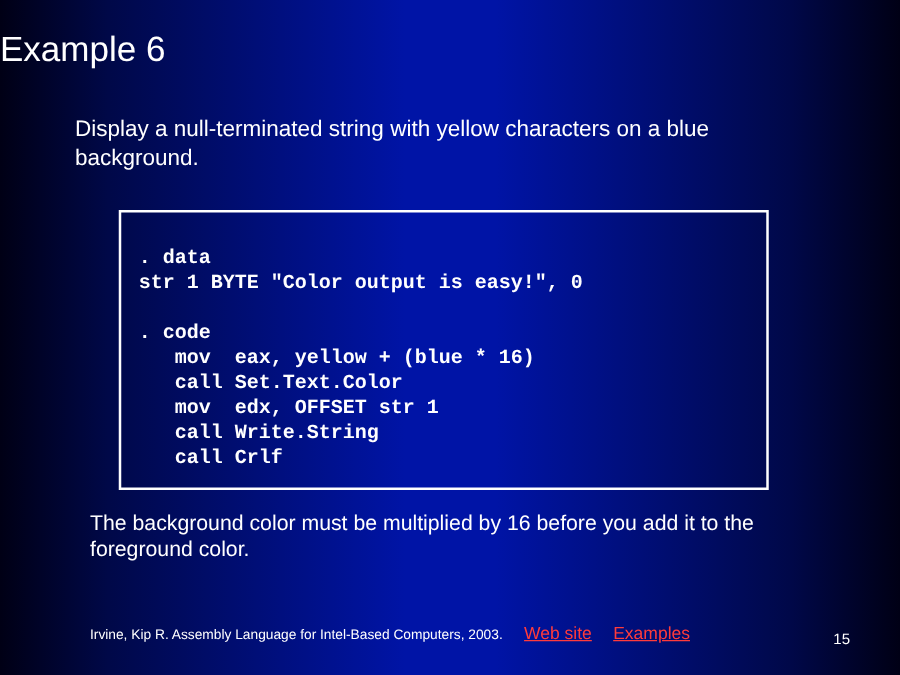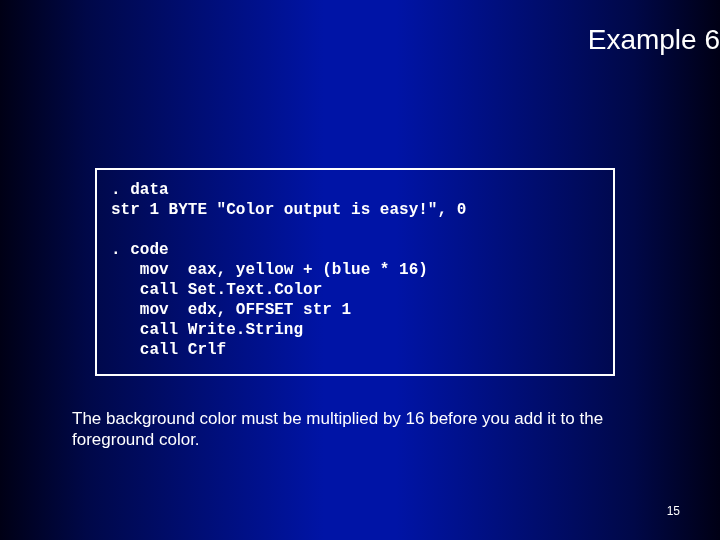--- a/index.html
+++ b/index.html
@@ -21,42 +21,42 @@
       #0014a6 55%,
       #000848 88%,
       #000015 100%);
     color: #ffffff;
   }
   .title {
     position: absolute;
     top: 24px;
     left: 0;
     width: 100%;
-    text-align: right;
+    text-align: left;
     font-size: 28px;
     font-weight: 400;
     color: #ffffff;
   }
   .desc {
     position: absolute;
     top: 92px;
     left: 60px;
     right: 60px;
     font-size: 18px;
     line-height: 1.25;
     color: #ffffff;
   }
   .codebox {
     position: absolute;
     top: 168px;
     left: 95px;
     width: 520px;
     border: 2px solid #ffffff;
     background: transparent;
-    padding: 10px 14px 14px 14px;
+    padding: 26px 14px 14px 14px;
     font-family: "Courier New", Courier, monospace;
     font-size: 16px;
     font-weight: bold;
     color: #ffffff;
     white-space: pre;
     line-height: 1.25;
     box-sizing: border-box;
   }
   .note {
     position: absolute;
@@ -93,29 +93,35 @@
     color: #ffffff;
   }
 </style>
 </head>
 <body>
 
 <div class="slide">
 
   <div class="title">Example 6</div>
 
+  <div class="desc">Display a null-terminated string with yellow characters on a blue background.</div>
 
   <div class="codebox">. data
 str 1 BYTE "Color output is easy!", 0
 
 . code
    mov  eax, yellow + (blue * 16)
    call Set.Text.Color
    mov  edx, OFFSET str 1
    call Write.String
    call Crlf</div>
 
   <div class="note">The background color must be multiplied by 16 before you add it to the foreground color.</div>
 
+  <div class="footer">
+    <span class="citation">Irvine, Kip R. Assembly Language for Intel-Based Computers, 2003.</span>
+    <a class="link">Web site</a>
+    <a class="link">Examples</a>
+  </div>
 
   <div class="pagenum">15</div>
 
 </div>
 
 </body></html>

